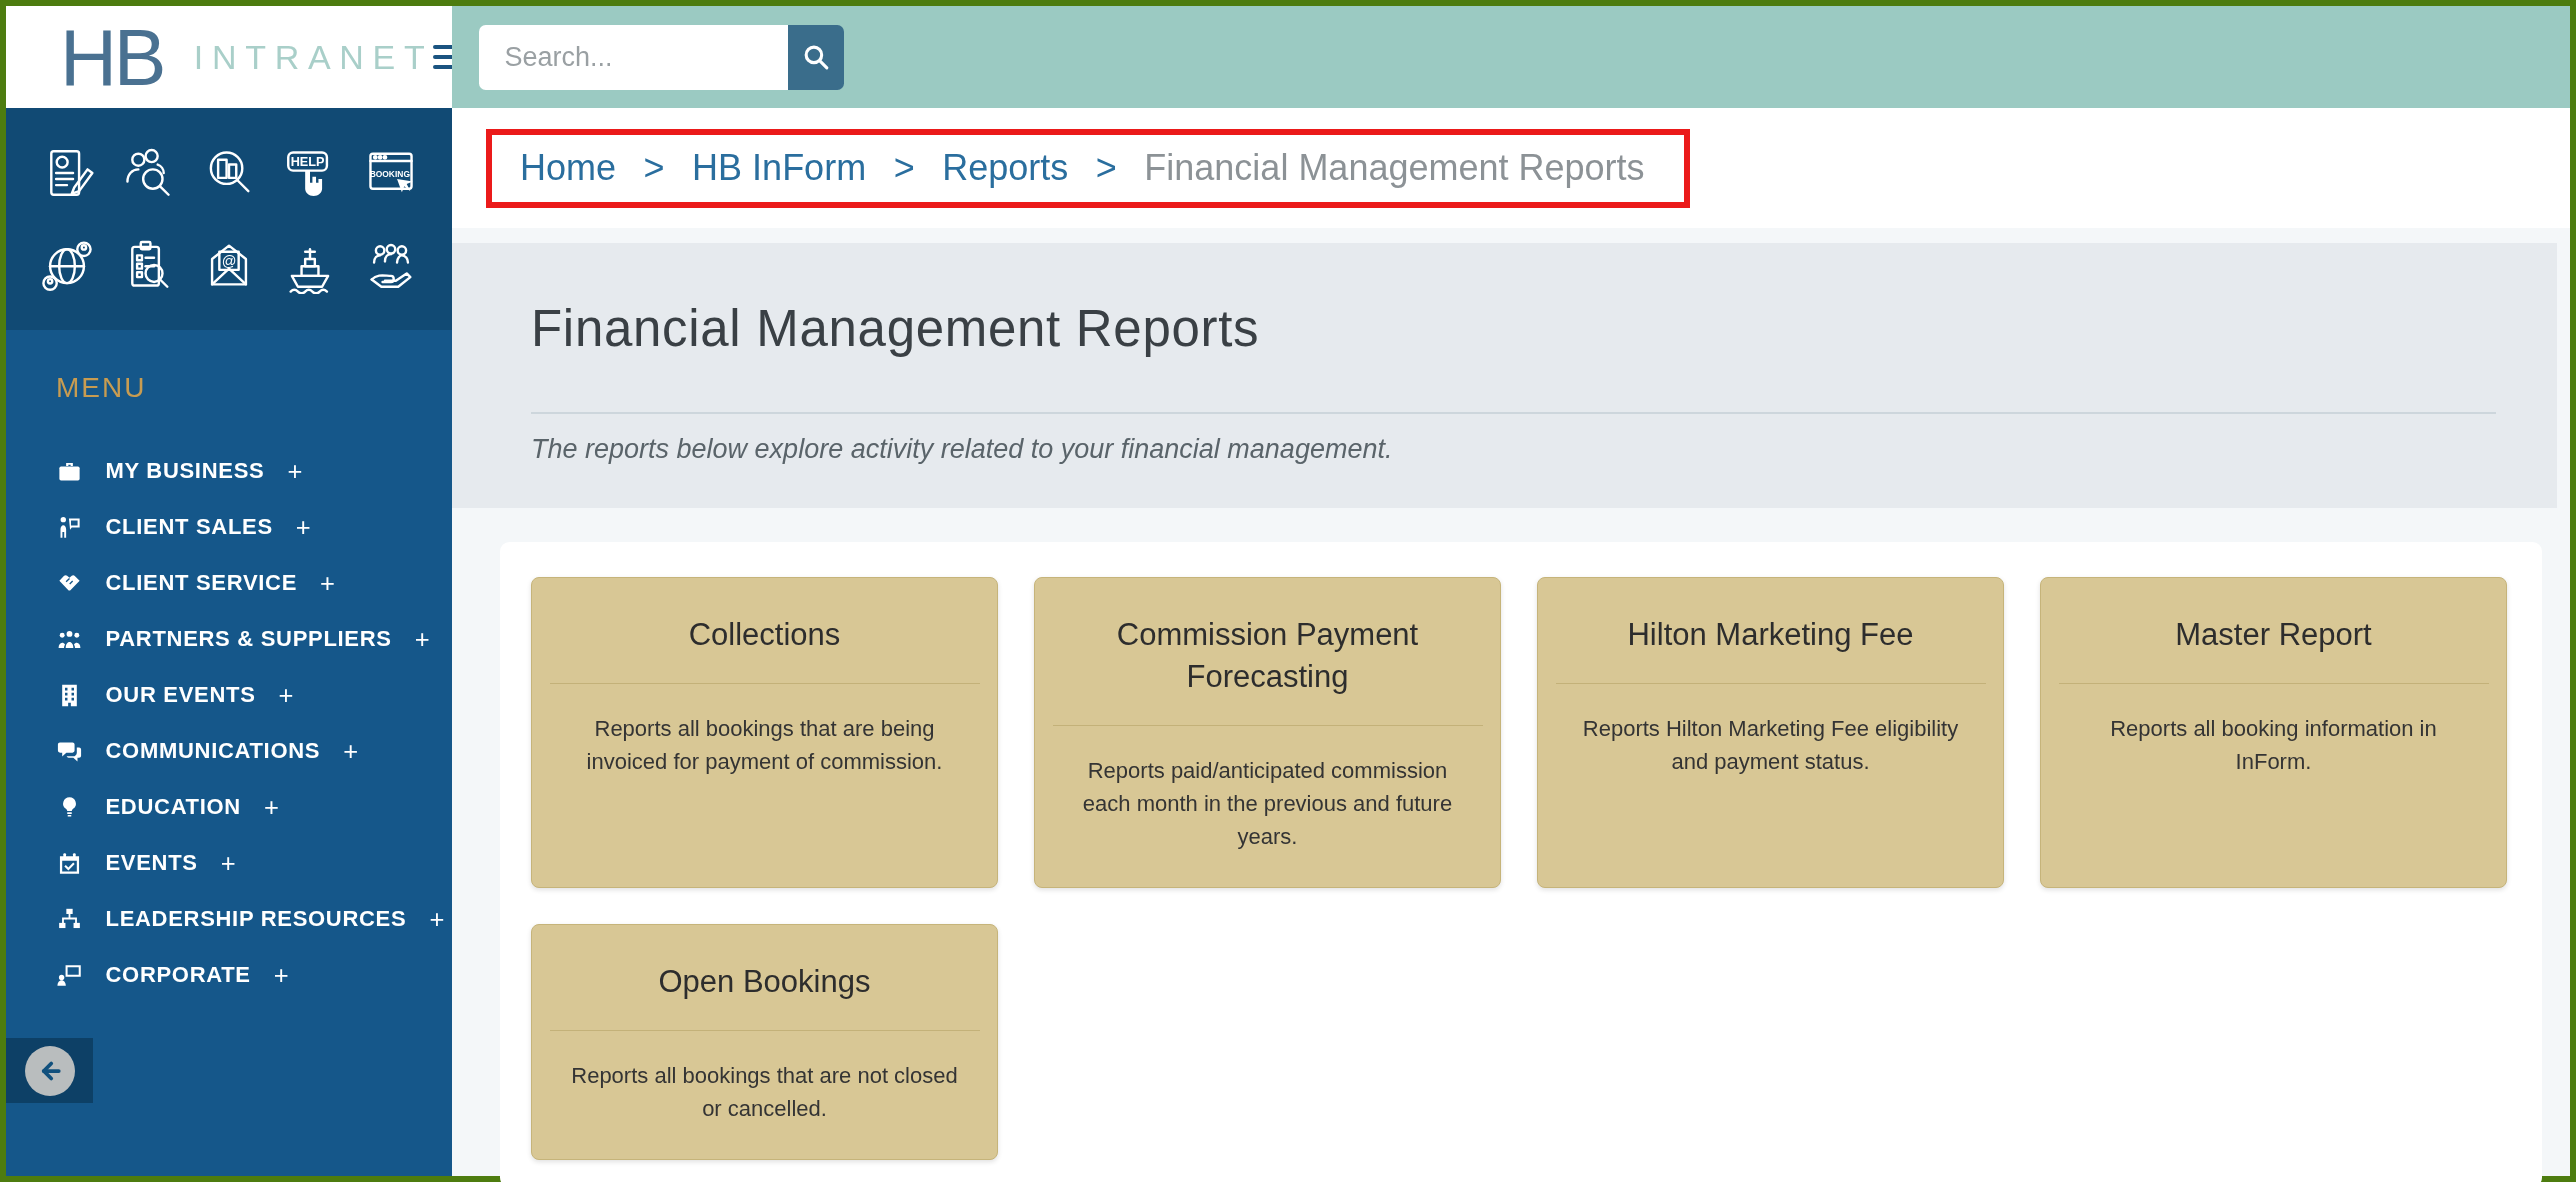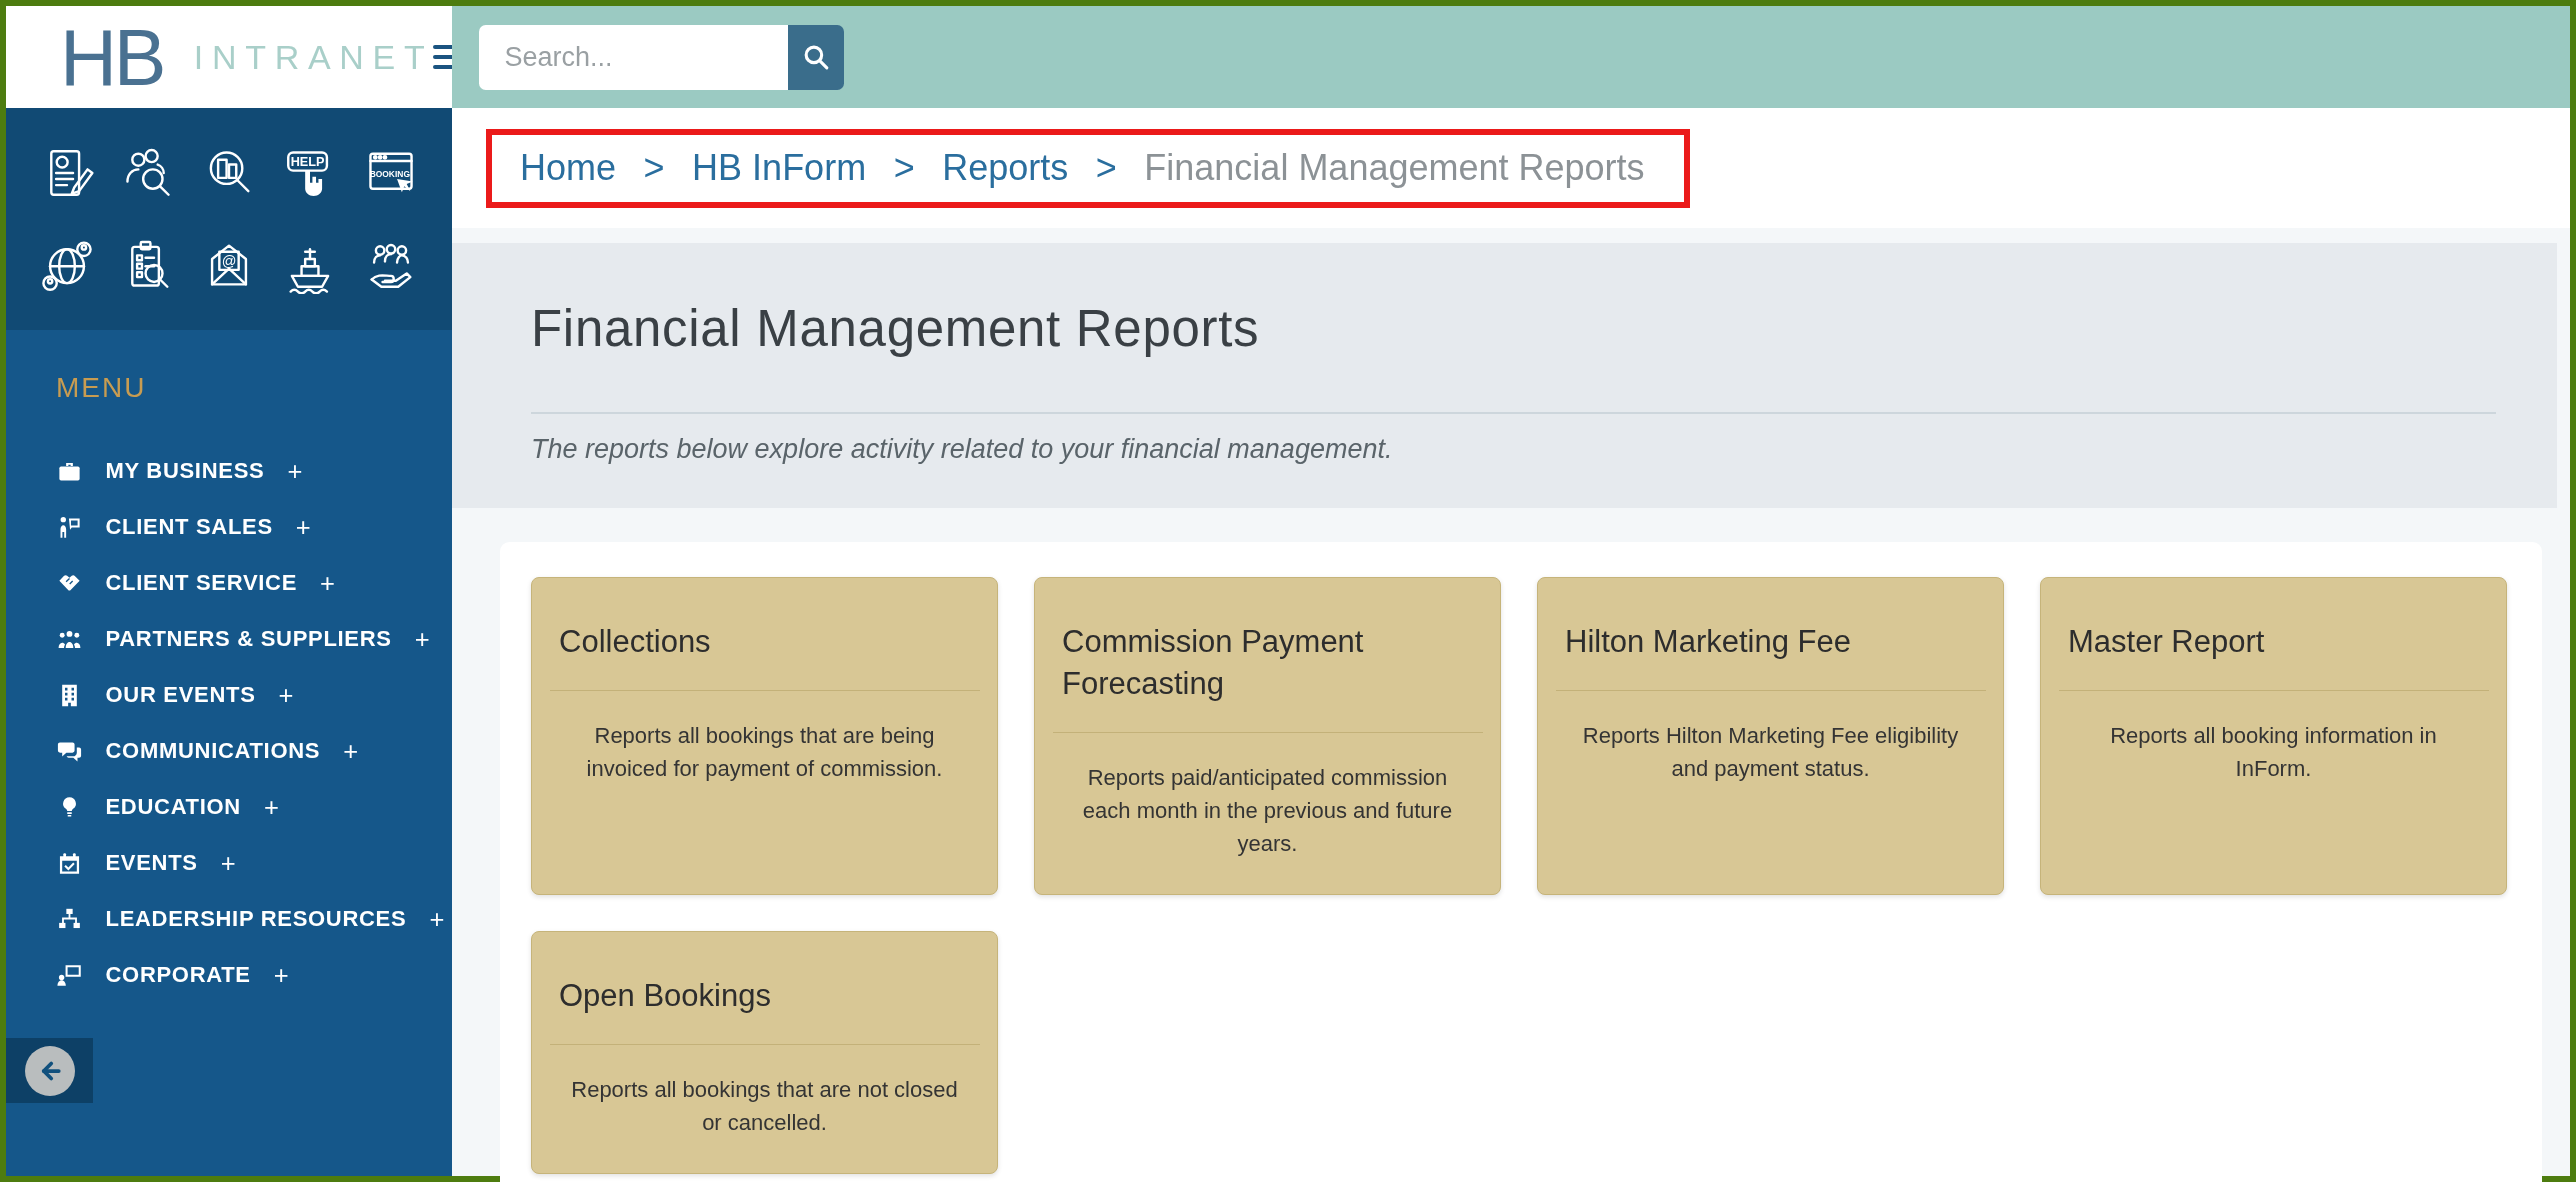--- a/index.html
+++ b/index.html
@@ -51,21 +51,21 @@
   .title-band { background:#E6EAEE; margin-top:15px; margin-right:13.4px; padding:56px 61px 0 79px; }
   .page-title { font-size:51px; font-weight:400; color:#3A4045; letter-spacing:0.7px; }
   .band-divider { border:none; border-top:2.7px solid #CDD6DC; margin-top:54px; }
   .page-desc { font-size:27px; color:#5A646A; padding:20px 0 43px 0;font-style:italic; }
 
   .panel { background:#ffffff; border-radius:9.4px; margin:34px 28px 0 48px; padding:35px 31px 27px 31px; flex:1; }
   .cards { display:flex; flex-wrap:wrap; gap:36px; }
   .card { width:467px; background:#D8C795; border:1.3px solid #C6B47A; border-radius:8px; box-shadow:0 2px 5.4px rgba(0,0,0,0.12); cursor:pointer; display:flex; flex-direction:column; }
   .card.tall { min-height:311px; }
   .card.short { min-height:223px; }
-  .card-title { padding:36px 27px 27px 27px; text-align:left; font-size:31px; font-weight:500; color:#2D2D2D; line-height:1.35;margin-top:7px; }
+  .card-title { padding:36px 27px 27px 27px; text-align:center; font-size:31px; font-weight:500; color:#2D2D2D; line-height:1.35; }
   .card-hr { border:none; border-top:1.3px solid #C3B179; margin:0 17.5px; }
   .card-body { padding:28px 39px 34px 39px; text-align:center; font-size:22px; color:#343434; line-height:1.5; }
 </style>
 </head>
 <body>
 
 <div class="window">
 
   <div class="sidebar">
 

